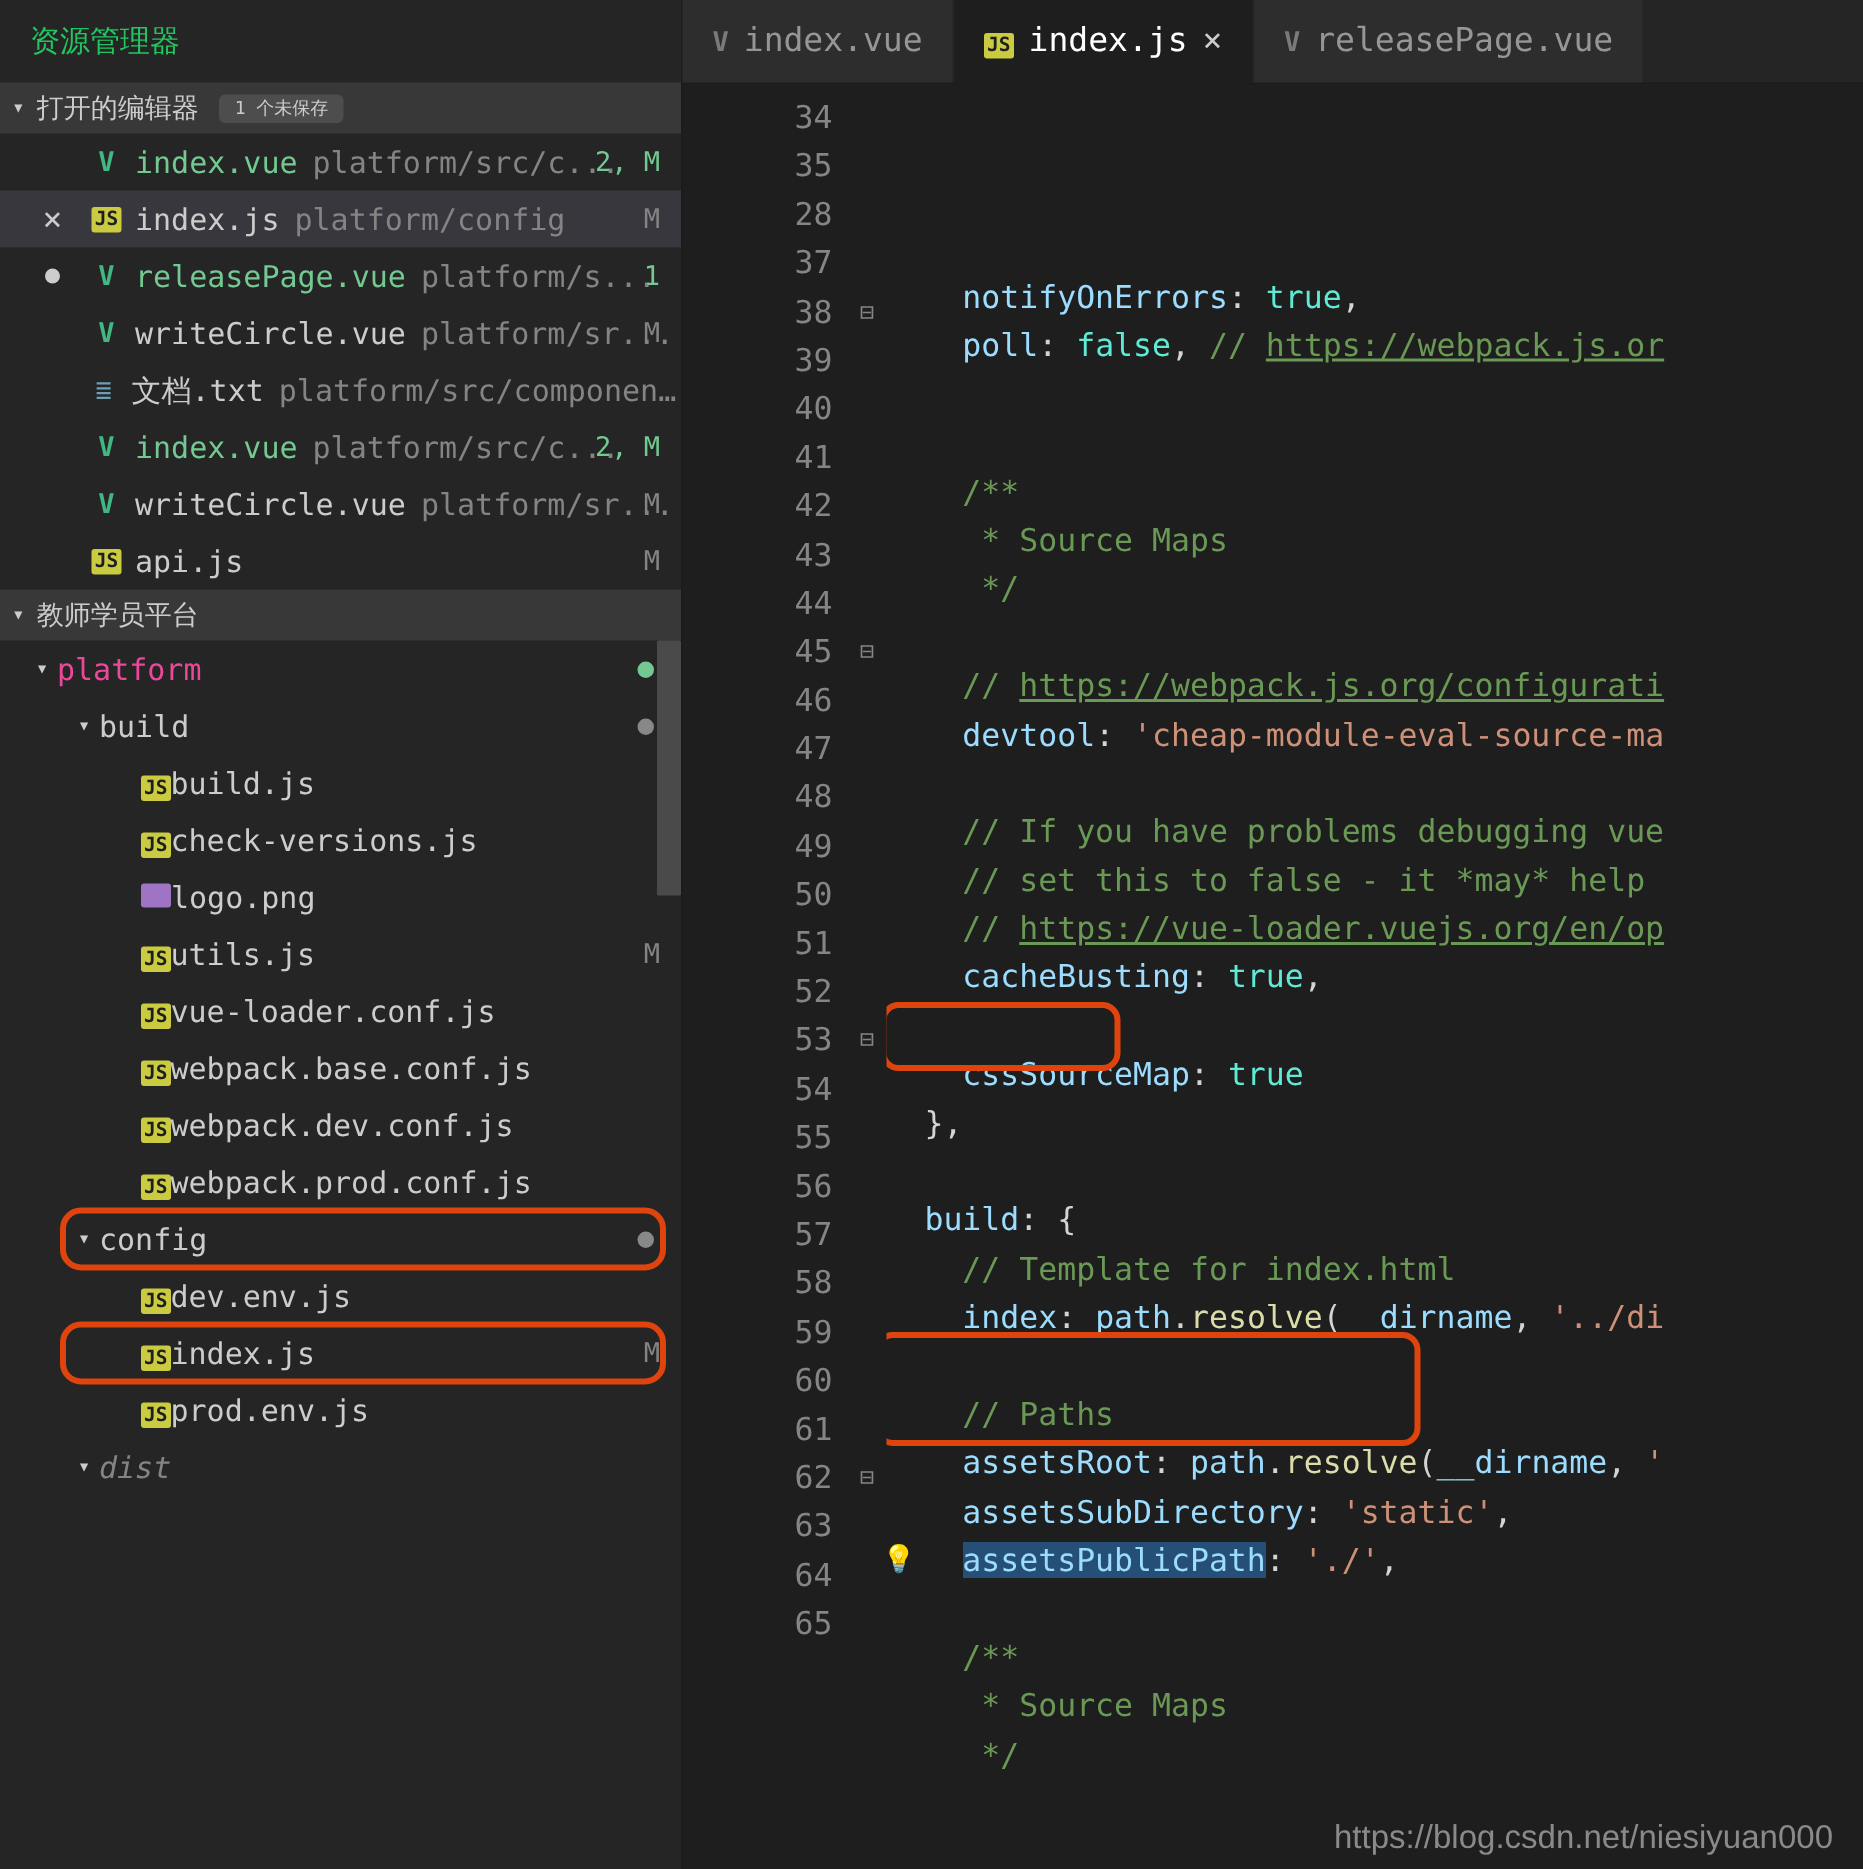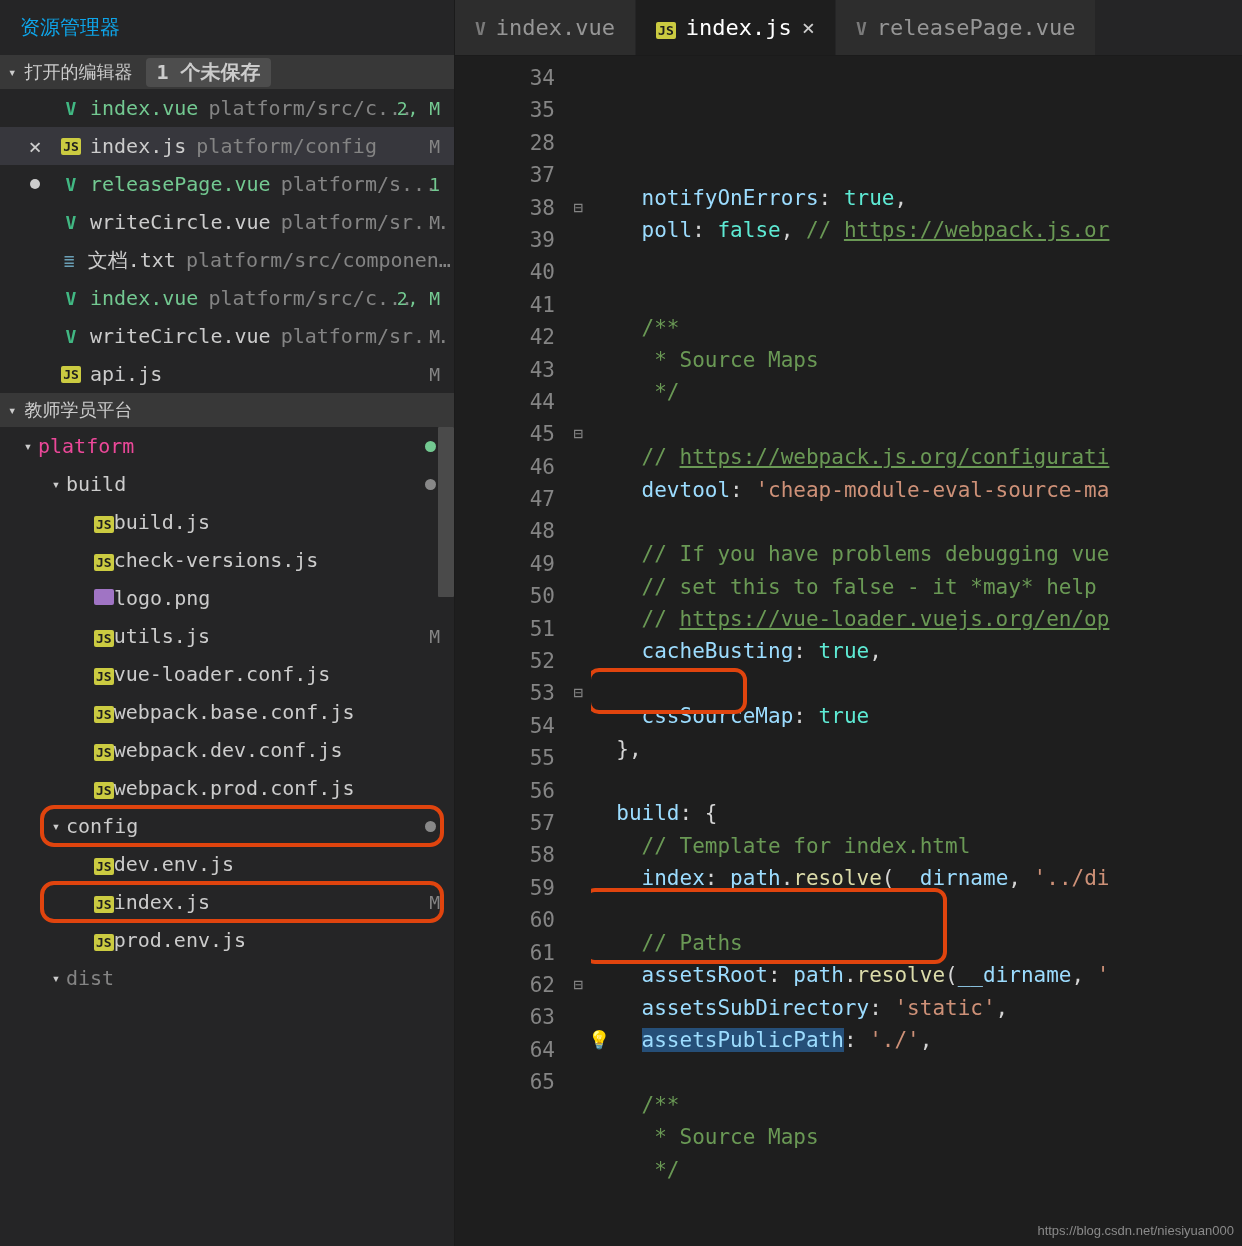--- a/index.html
+++ b/index.html
@@ -17,43 +17,42 @@
   .sidebar {
     width: 455px;
     background: #252526;
     display: flex;
     flex-direction: column;
     border-right: 1px solid #1b1b1b;
   }
   .sidebar-title {
     padding: 14px 20px;
     font-size: 20px;
-    color: #0ea5e9;
+    color: #22c55e;
     background: #252526;
   }
   .section-header {
     display: flex;
     align-items: center;
     padding: 4px 8px;
     font-size: 18px;
     color: #cccccc;
     background: #383838;
     cursor: pointer;
     gap: 8px;
     height: 34px;
   }
   .section-header .arrow { font-size: 14px; color:#cccccc; }
   .badge {
     background: #4d4d4d;
     padding: 1px 10px;
     border-radius: 4px;
-    font-size: 20px;
+    font-size: 12px;
     color: #cccccc;
     margin-left: 6px;
-    font-weight: bold;
   }
   .open-editors-list, .file-tree {
     font-size: 20px;
   }
   .file-row {
     display: flex;
     align-items: center;
     padding: 4px 0 4px 12px;
     height: 38px;
     color: #cccccc;
@@ -131,21 +130,21 @@
   }
   .tree-arrow {
     width: 20px;
     font-size: 14px;
     color: #cccccc;
     display:inline-block;
     text-align:center;
   }
   .tree-name { color: #cccccc; }
   .tree-name.green { color: #ec4899; }
-  .tree-name.dim { color: #848484; }
+  .tree-name.dim { color: #848484; font-style: italic; }
   .status-dot-green {
     width: 11px; height: 11px; border-radius: 50%; background: #73c991;
     margin-left: auto; margin-right: 18px;
   }
   .status-dot-gray {
     width: 11px; height: 11px; border-radius: 50%; background: #888;
     margin-left: auto; margin-right: 18px;
   }
   .highlight-box {
     border: 4px solid #e0440e;
@@ -245,23 +244,23 @@
   }
   .code-highlight {
     position:absolute;
     border: 4px solid #e0440e;
     border-radius: 12px;
     pointer-events:none;
   }
   .watermark {
     position: absolute;
     bottom: 8px;
-    right: 8px;
+    right: 20px;
     color: #8a8a8a;
-    font-size: 13px;
+    font-size: 22px;
     font-family: Arial, sans-serif;
   }
 </style>
 </head>
 <body>
 
 <div class="sidebar" style="position:relative;">
   <div class="sidebar-title">资源管理器</div>
 
   <div class="section-header">

